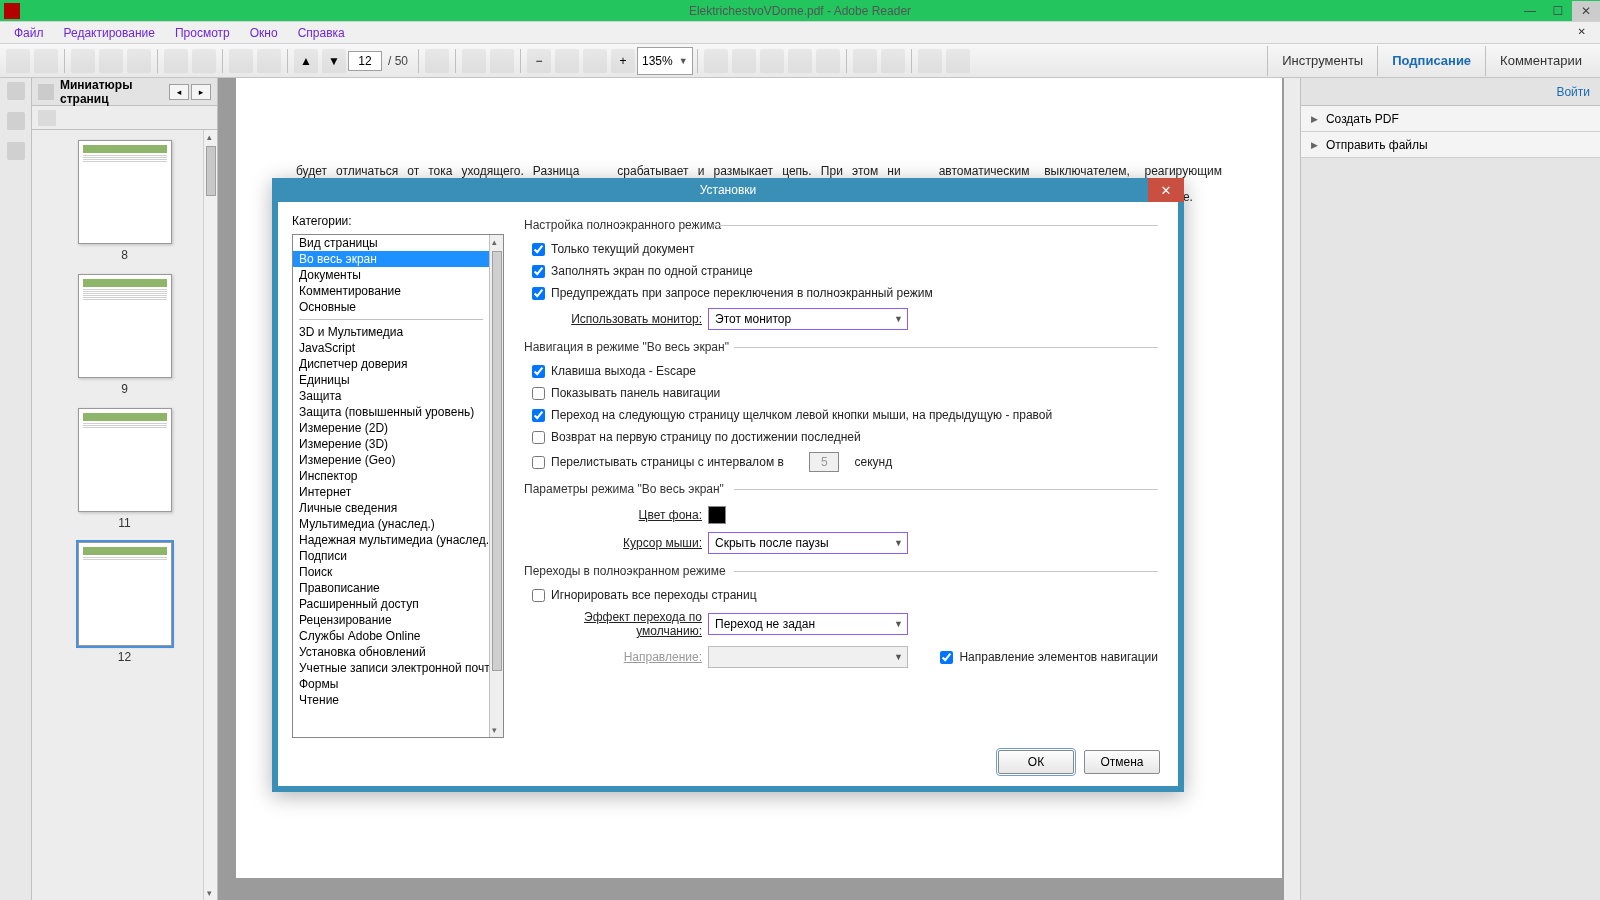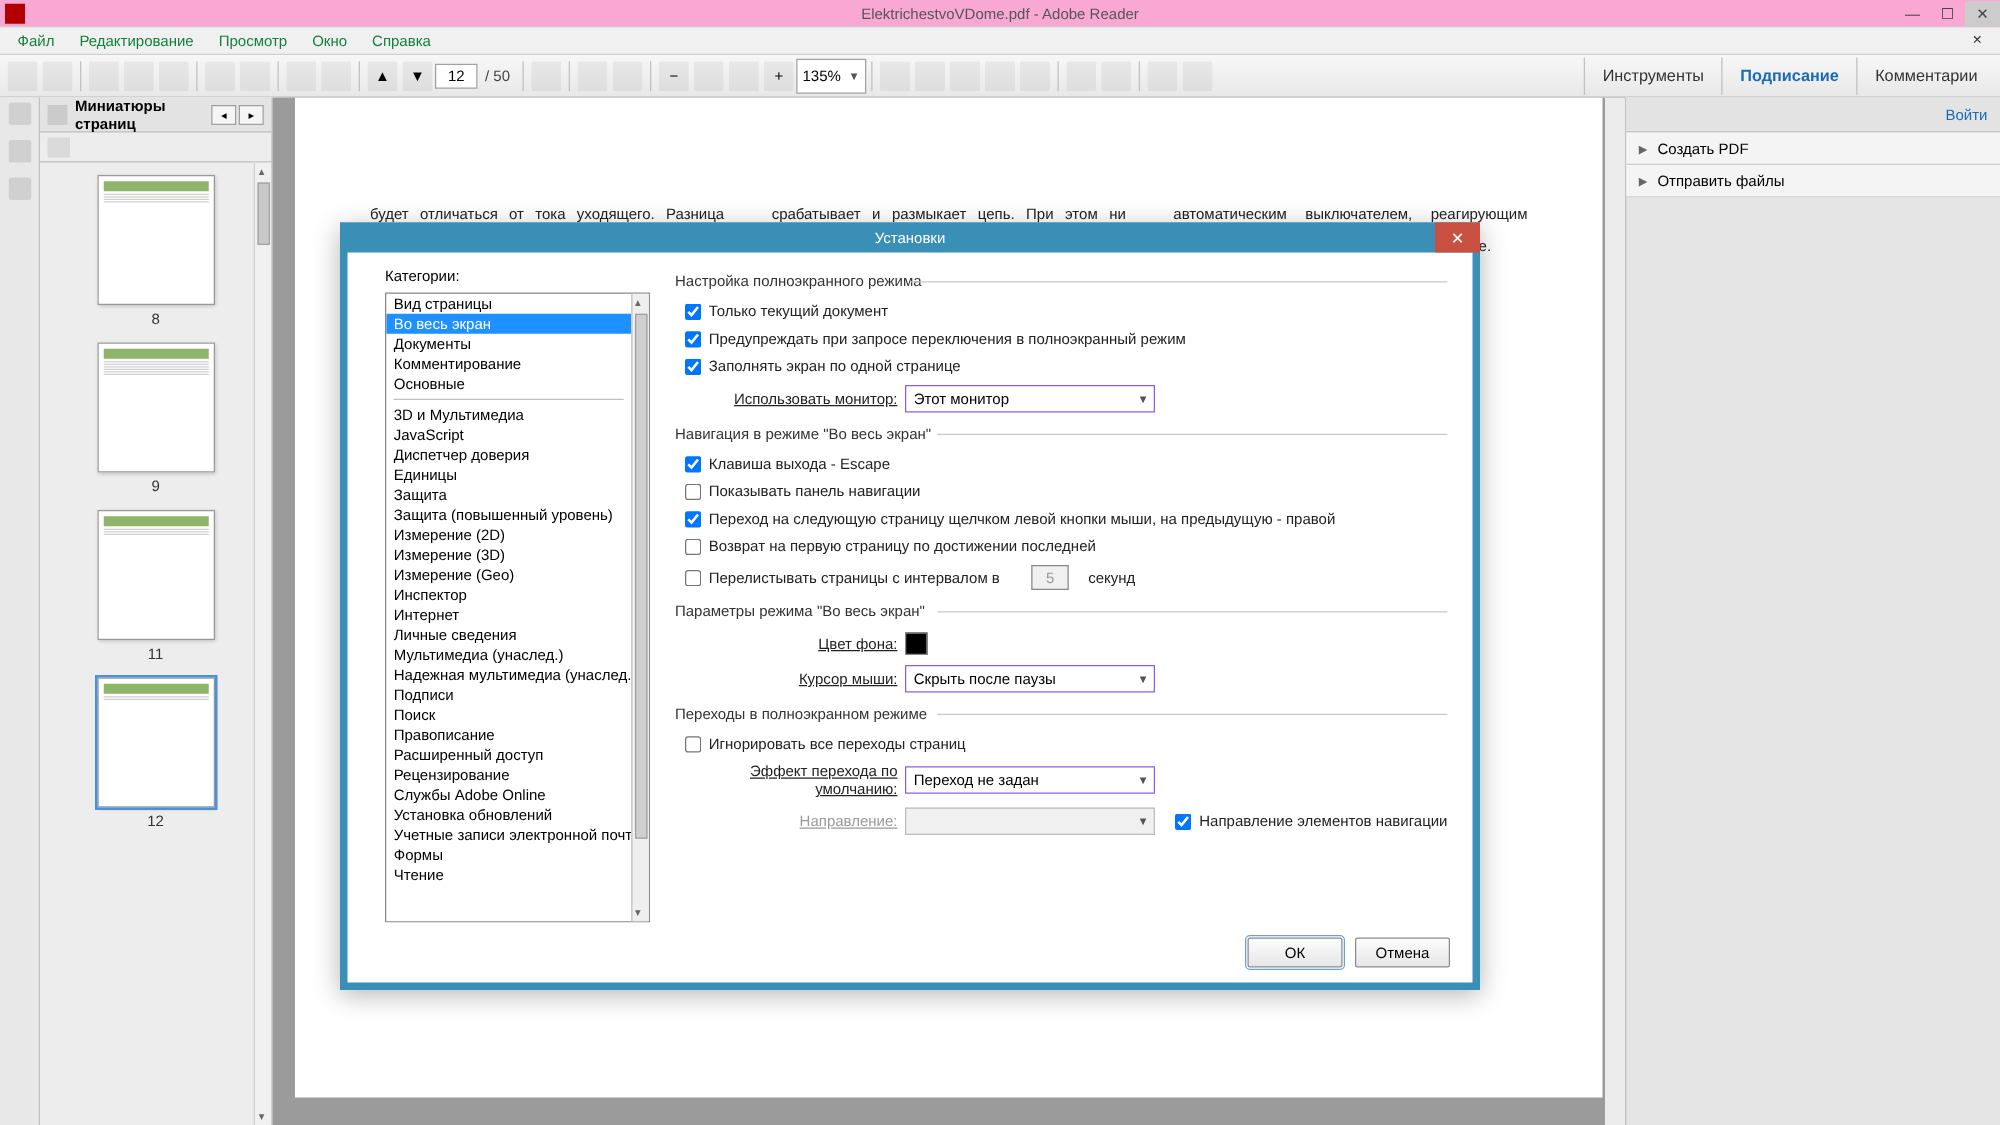--- a/index.html
+++ b/index.html
@@ -1,24 +1,24 @@
 <!DOCTYPE html>
 <html><head>
 <meta charset="utf-8">
 <style>
 * { margin:0; padding:0; box-sizing:border-box; font-family:"Segoe UI",Tahoma,sans-serif; font-size:12px; }
 body { width:1600px; height:900px; background:#fff; overflow:hidden; position:relative; }
-.titlebar { height:22px; background:#f9a8d4; display:flex; align-items:center; border-bottom:1px solid #d0d0d0; position:relative; }
+.titlebar { height:22px; background:#22c55e; display:flex; align-items:center; border-bottom:1px solid #d0d0d0; position:relative; }
 .titlebar .app-icon { width:16px; height:16px; background:#b30000; margin:0 4px; }
 .titlebar .title { position:absolute; left:50%; transform:translateX(-50%); color:#555; }
 .titlebar .win-btns { margin-left:auto; display:flex; }
 .titlebar .win-btns div { width:28px; height:20px; display:flex; align-items:center; justify-content:center; color:#444; font-size:12px; }
 .titlebar .win-btns .close-x { background:#ccc; }
 .menubar { height:22px; background:#f0f0f0; display:flex; align-items:center; padding:0 4px; border-bottom:1px solid #d0d0d0; position:relative; }
-.menubar span { padding:2px 10px; color:#15803d; }
+.menubar span { padding:2px 10px; color:#6d28d9; }
 .menubar .mini-close { position:absolute; right:4px; top:2px; font-size:10px; color:#333; }
 .toolbar { height:34px; background:linear-gradient(#f7f7f7,#e8e8e8); border-bottom:1px solid #c4c4c4; display:flex; align-items:center; padding:0 4px; }
 .tb-btn { width:24px; height:24px; margin:0 2px; background:rgba(0,0,0,0.05); border:1px solid transparent; border-radius:2px; display:flex; align-items:center; justify-content:center; }
 .tb-sep { width:1px; height:24px; background:#c0c0c0; margin:0 4px; }
 .page-input { width:34px; height:20px; border:1px solid #a0a0a0; text-align:center; background:#fff; }
 .page-total { margin:0 6px; color:#444; }
 .zoom-box { height:28px; border:1px solid #a0a0a0; background:#fff; display:flex; align-items:center; padding:8px 4px; }
 .zoom-box .chev { margin-left:6px; font-size:9px; color:#555; }
 .toolbar .spacer { flex:1; }
 .right-tabs { display:flex; height:30px; }
@@ -54,21 +54,21 @@
 .right-pane { width:300px; background:#e5e5e5; border-left:1px solid #c0c0c0; }
 .rp-login { height:28px; display:flex; align-items:center; justify-content:flex-end; padding:0 10px; background:#e3e3e3; border-bottom:1px solid #c0c0c0; }
 .rp-login span { color:#1a6bb5; }
 .rp-item { height:26px; display:flex; align-items:center; padding:0 10px; background:#f4f4f4; border-bottom:1px solid #d0d0d0; }
 .rp-item .tri { margin-right:8px; color:#666; font-size:9px; }
 
 
 .dialog { position:absolute; left:272px; top:178px; width:912px; height:614px; background:#fff; border:6px solid #3a8fb7; box-shadow:0 4px 20px rgba(0,0,0,0.3); display:flex; flex-direction:column; }
 .dlg-title { height:24px; background:#3a8fb7; margin:-6px -6px 0 -6px; display:flex; align-items:center; justify-content:center; position:relative; color:#fff; font-size:13px; }
 .dlg-close { position:absolute; right:0; top:0; width:36px; height:24px; background:#c94f41; color:#fff; display:flex; align-items:center; justify-content:center; font-size:13px; }
-.dlg-body { flex:1; display:flex; padding:12px 14px 0 30px; gap:20px; overflow:hidden; }
+.dlg-body { flex:1; display:flex; padding:12px 14px 0 14px; gap:20px; overflow:hidden; }
 .cat-col { width:212px; display:flex; flex-direction:column; }
 .cat-lbl { margin-bottom:6px; }
 .cat-box { flex:1; border:1px solid #888; background:#fff; position:relative; display:flex; }
 .cat-list { flex:1; overflow:hidden; }
 .cat-list div { padding:1px 6px; white-space:nowrap; cursor:default; }
 .cat-list .sel { background:#1e90ff; color:#fff; }
 .cat-list hr { border:none; border-top:1px solid #c0c0c0; margin:4px 6px; }
 .cat-sb { width:14px; background:#efefef; border-left:1px solid #c0c0c0; position:relative; }
 .cat-sb::before { content:"▴"; position:absolute; top:2px; left:2px; font-size:9px; color:#666; }
 .cat-sb::after { content:"▾"; position:absolute; bottom:2px; left:2px; font-size:9px; color:#666; }
@@ -304,25 +304,25 @@
       </div>
     </div>
     <div class="opt-col">
       <div class="group-title">Настройка полноэкранного режима</div>
       <div class="row">
           <input type="checkbox" checked="" style="">
           <label>Только текущий документ</label>
         </div>
       <div class="row">
           <input type="checkbox" checked="" style="">
+          <label>Заполнять экран по одной странице</label>
+        </div>
+      <div class="row">
+          <input type="checkbox" checked="" style="">
           <label>Предупреждать при запросе переключения в полноэкранный режим</label>
-        </div>
-      <div class="row">
-          <input type="checkbox" checked="" style="">
-          <label>Заполнять экран по одной странице</label>
         </div>
       <div class="row">
           <label class="lbl-right">Использовать монитор:</label>
         <div class="combo">
             <span>Этот монитор</span>
             <span class="chev">▼</span>
           </div>
       </div>
 
       <div class="group-title short">Навигация в режиме "Во весь экран"</div>

